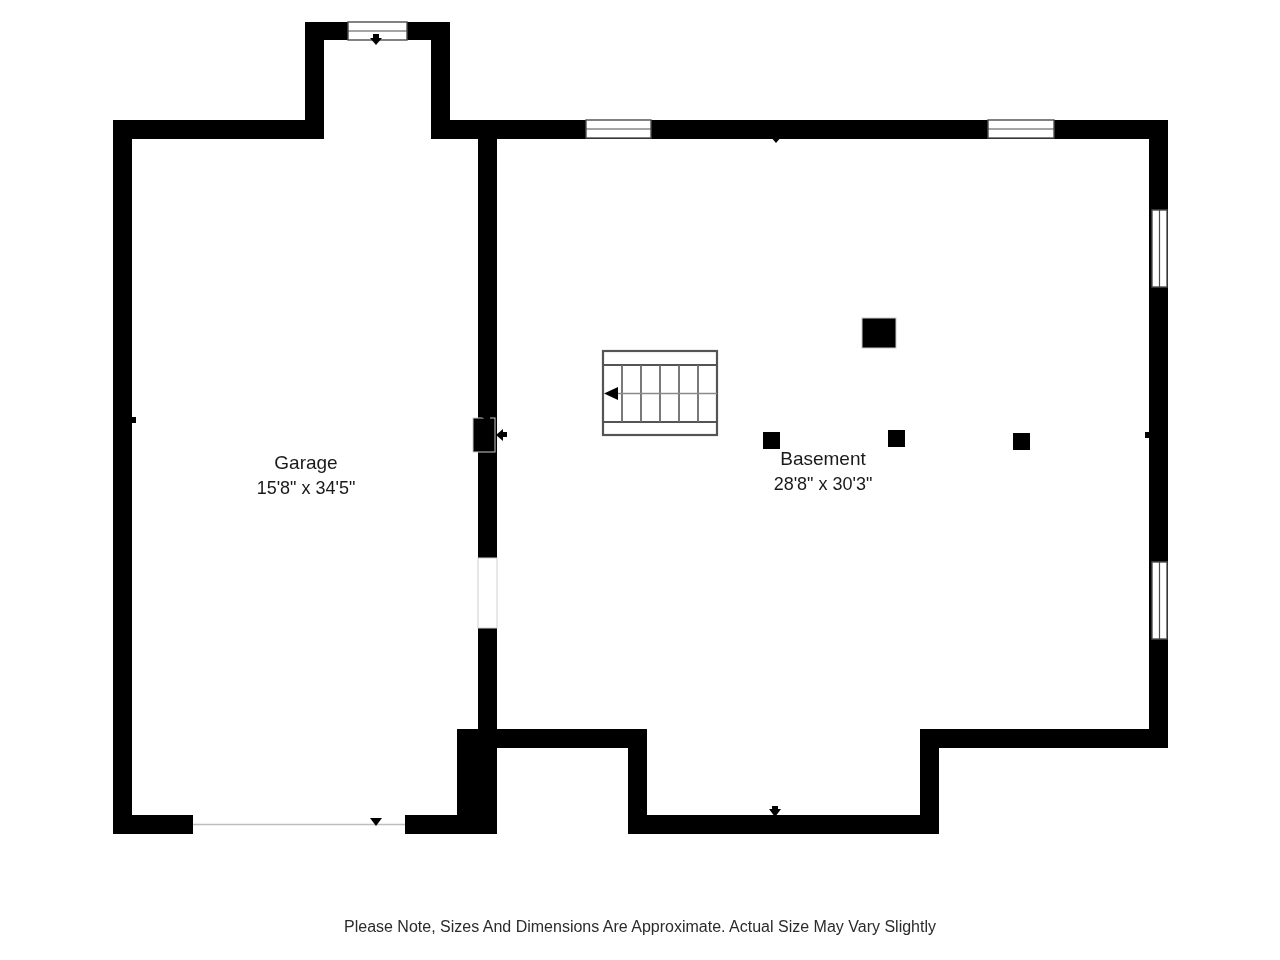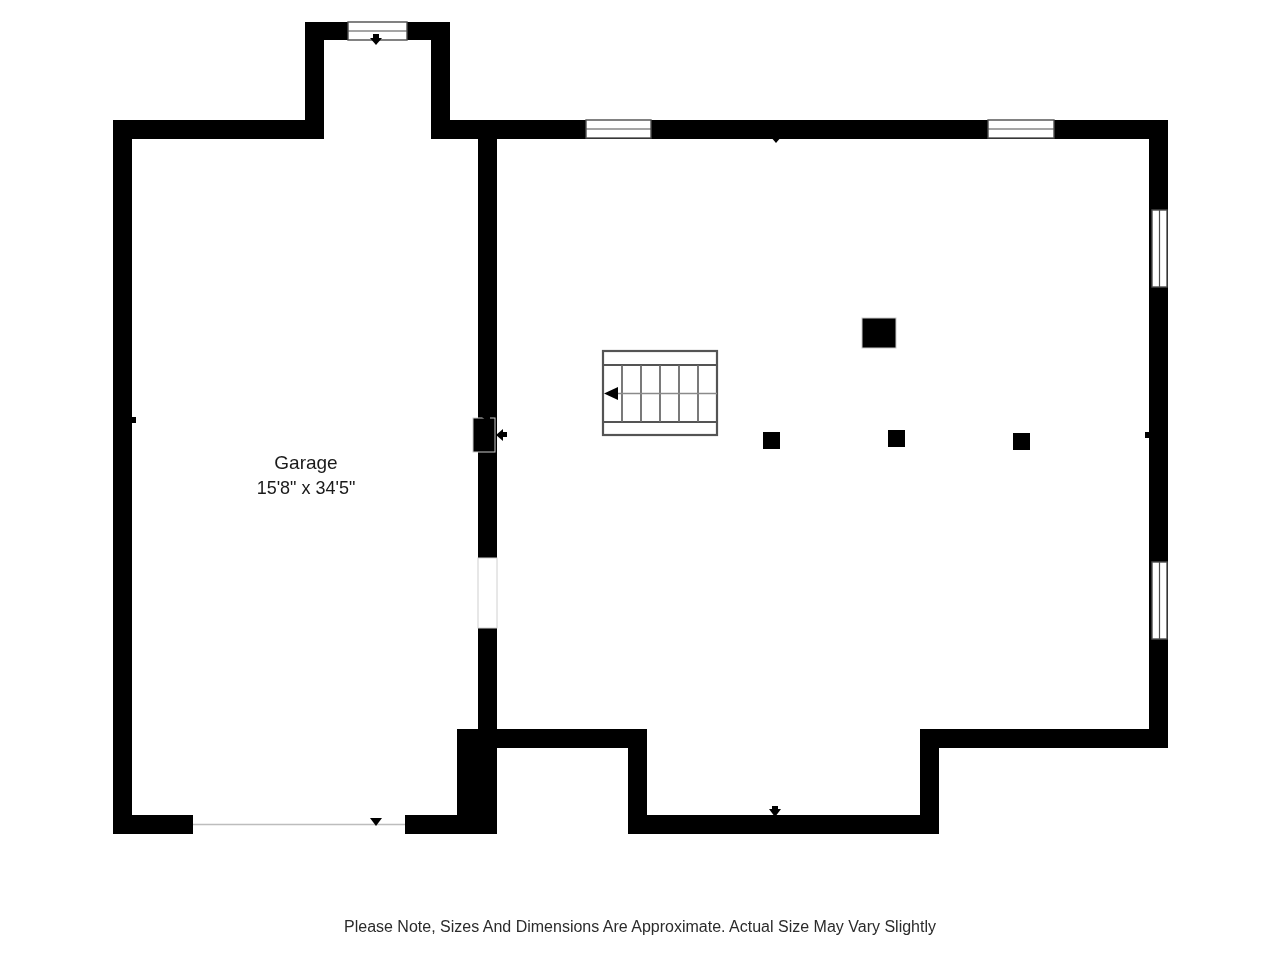--- a/index.html
+++ b/index.html
@@ -217,16 +217,20 @@
     <rect x="888" y="430" width="17" height="17" fill="#000000"></rect>
     <rect x="1013" y="433" width="17" height="17" fill="#000000"></rect>
 
   </svg>
 
   <div class="room-label-group" id="label-garage">
     <span class="room-name">Garage</span>
     <span class="room-dims">15'8" x 34'5"</span>
   </div>
 
+  <div class="room-label-group" id="label-basement">
+    <span class="room-name">Basement</span>
+    <span class="room-dims">28'8" x 30'3"</span>
+  </div>
 
   <div id="disclaimer">Please Note, Sizes And Dimensions Are Approximate. Actual Size May Vary Slightly</div>
 
 </div>
 
 </body></html>

